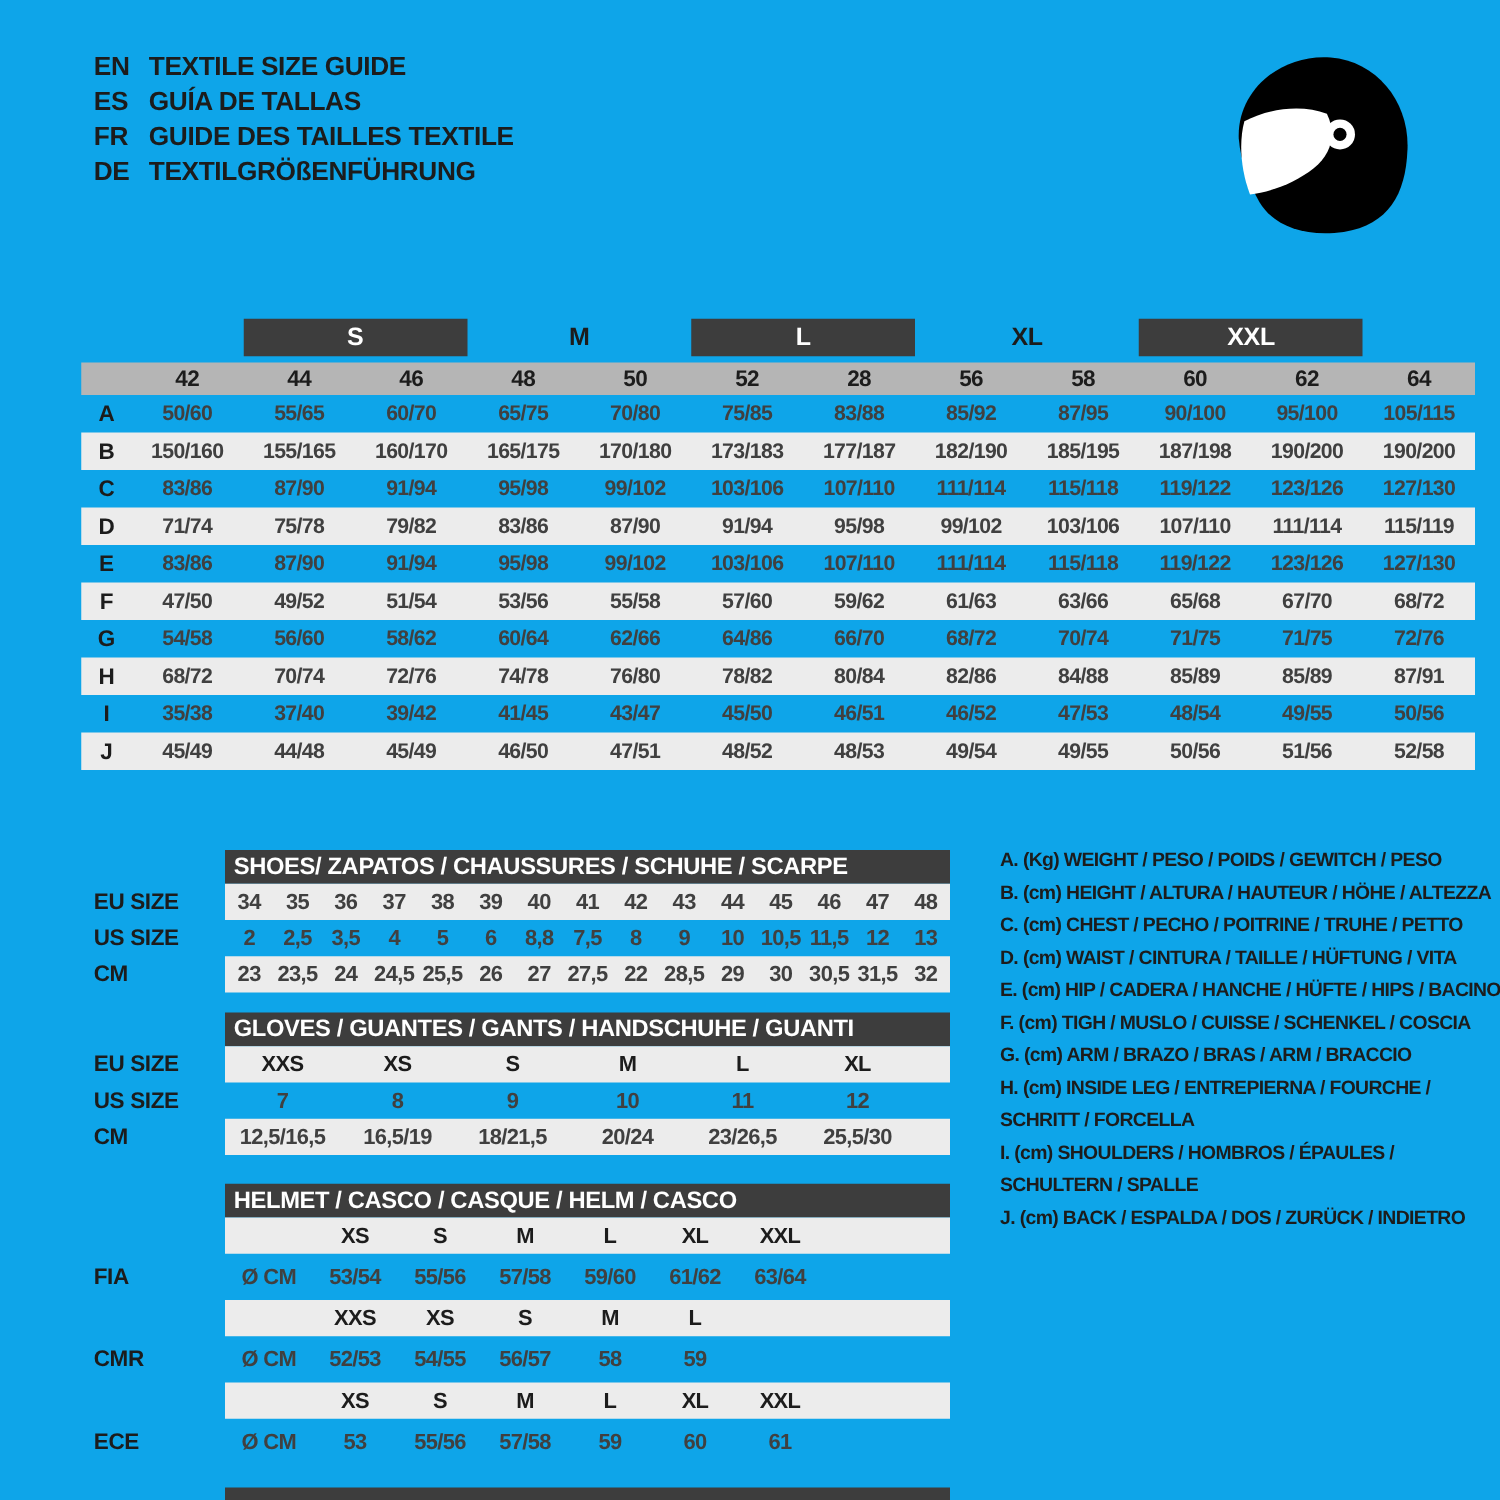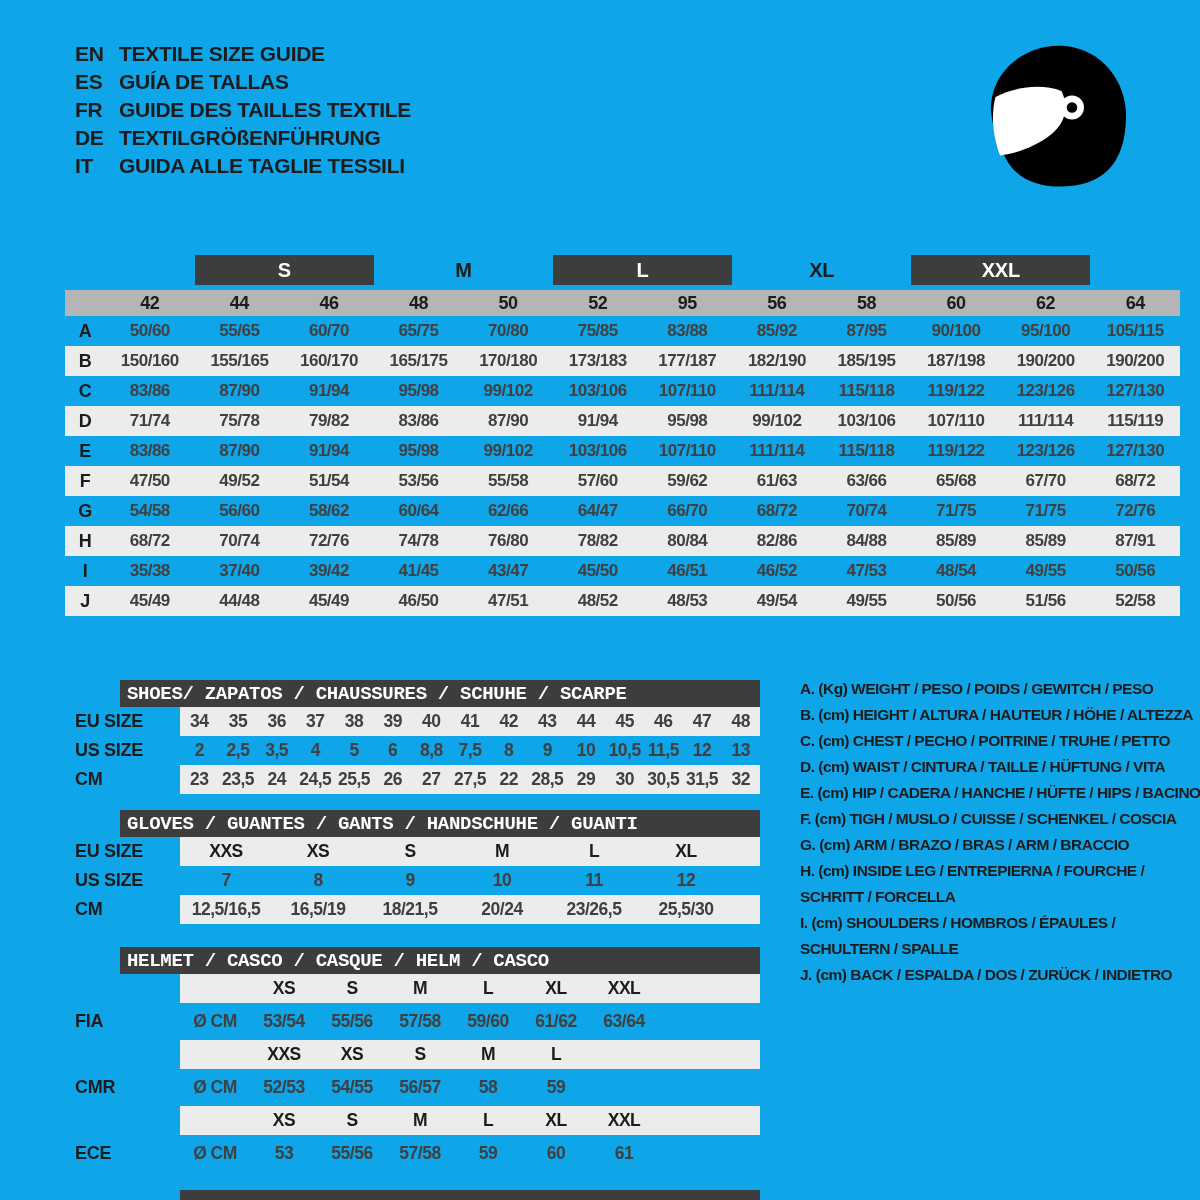--- a/index.html
+++ b/index.html
@@ -31,22 +31,22 @@
   .mt-row { height:30px; }
   .mt-row.band { background:var(--light-band); }
   .mt-cell { display:flex; align-items:center; justify-content:center; font-size:18px; letter-spacing:-0.5px; }
   .mt-val { font-size:17px; color:var(--value-text); }
 
   
   .section { position:absolute; left:65px; width:695px; }
   #shoesSection { top:680px; }
   #glovesSection { top:810px; }
   #helmetSection { top:947px; }
-  .sec-title { margin-left:55px; height:27px; background:var(--header-bar); color:#fff;
-    display:flex; align-items:center; padding-left:7px; font-size:19px; letter-spacing:-0.3px;font-family:Liberation Mono, monospace; }
+  .sec-title { margin-left:115px; height:27px; background:var(--header-bar); color:#fff;
+    display:flex; align-items:center; padding-left:7px; font-size:19px; letter-spacing:-0.3px; }
   .sec-row { display:flex; }
   .sec-label { width:115px; display:flex; align-items:center; padding-left:10px; font-size:18px; letter-spacing:-0.3px; }
   .strip { flex:1; display:grid; }
   .strip.band { background:var(--light-band); }
   .shoes-strip { grid-template-columns:repeat(15,1fr); }
   .gloves-strip { grid-template-columns:repeat(6,92px) 1fr; }
   .helmet-strip { grid-template-columns:70px repeat(6,68px) 1fr; }
   .sec-cell { display:flex; align-items:center; justify-content:center; font-size:17.5px;
     color:var(--value-text); letter-spacing:-0.5px; white-space:nowrap; }
   #shoesSection .sec-row, #glovesSection .sec-row { height:29px; }
@@ -76,24 +76,20 @@
         <div class="lang-text">GUÍA DE TALLAS</div>
       </div>
       <div class="lang-row">
         <div class="lang-code">FR</div>
         <div class="lang-text">GUIDE DES TAILLES TEXTILE</div>
       </div>
       <div class="lang-row">
         <div class="lang-code">DE</div>
         <div class="lang-text">TEXTILGRÖßENFÜHRUNG</div>
       </div>
-      <div class="lang-row">
-        <div class="lang-code">IT</div>
-        <div class="lang-text">GUIDA ALLE TAGLIE TESSILI</div>
-      </div>
     </div>
 
   <div class="helmet-icon">
     <svg viewBox="0 0 100 100">
       <path d="M55 4 C80 6 97 28 96 53 C95 77 86 93 62 97 C40 100 24 93 17 81 C12 72 7 60 6 47 C5 22 28 2 55 4 Z" fill="#000000"></path>
       <path d="M9 38 C22 31 40 29 53 34 C58 44 56 55 46 63 C36 71 22 76 12 77 C7 64 6 49 9 38 Z" fill="#ffffff"></path>
       <circle cx="60" cy="45" r="8" fill="#ffffff"></circle>
       <circle cx="60" cy="45" r="3.5" fill="#000000"></circle>
     </svg>
   </div>
@@ -107,21 +103,21 @@
         <div class="mt-group boxed" style="grid-column: 11 / span 2;">XXL</div>
       </div>
       <div class="mt-numrow">
         <div class="mt-cell"></div>
         <div class="mt-cell">42</div>
         <div class="mt-cell">44</div>
         <div class="mt-cell">46</div>
         <div class="mt-cell">48</div>
         <div class="mt-cell">50</div>
         <div class="mt-cell">52</div>
-        <div class="mt-cell">95</div>
+        <div class="mt-cell">28</div>
         <div class="mt-cell">56</div>
         <div class="mt-cell">58</div>
         <div class="mt-cell">60</div>
         <div class="mt-cell">62</div>
         <div class="mt-cell">64</div>
       </div>
       <div class="mt-row">
         <div class="mt-cell">A</div>
         <div class="mt-cell mt-val">50/60</div>
         <div class="mt-cell mt-val">55/65</div>
@@ -211,21 +207,21 @@
         <div class="mt-cell mt-val">67/70</div>
         <div class="mt-cell mt-val">68/72</div>
       </div>
       <div class="mt-row">
         <div class="mt-cell">G</div>
         <div class="mt-cell mt-val">54/58</div>
         <div class="mt-cell mt-val">56/60</div>
         <div class="mt-cell mt-val">58/62</div>
         <div class="mt-cell mt-val">60/64</div>
         <div class="mt-cell mt-val">62/66</div>
-        <div class="mt-cell mt-val">64/47</div>
+        <div class="mt-cell mt-val">64/86</div>
         <div class="mt-cell mt-val">66/70</div>
         <div class="mt-cell mt-val">68/72</div>
         <div class="mt-cell mt-val">70/74</div>
         <div class="mt-cell mt-val">71/75</div>
         <div class="mt-cell mt-val">71/75</div>
         <div class="mt-cell mt-val">72/76</div>
       </div>
       <div class="mt-row band">
         <div class="mt-cell">H</div>
         <div class="mt-cell mt-val">68/72</div>

